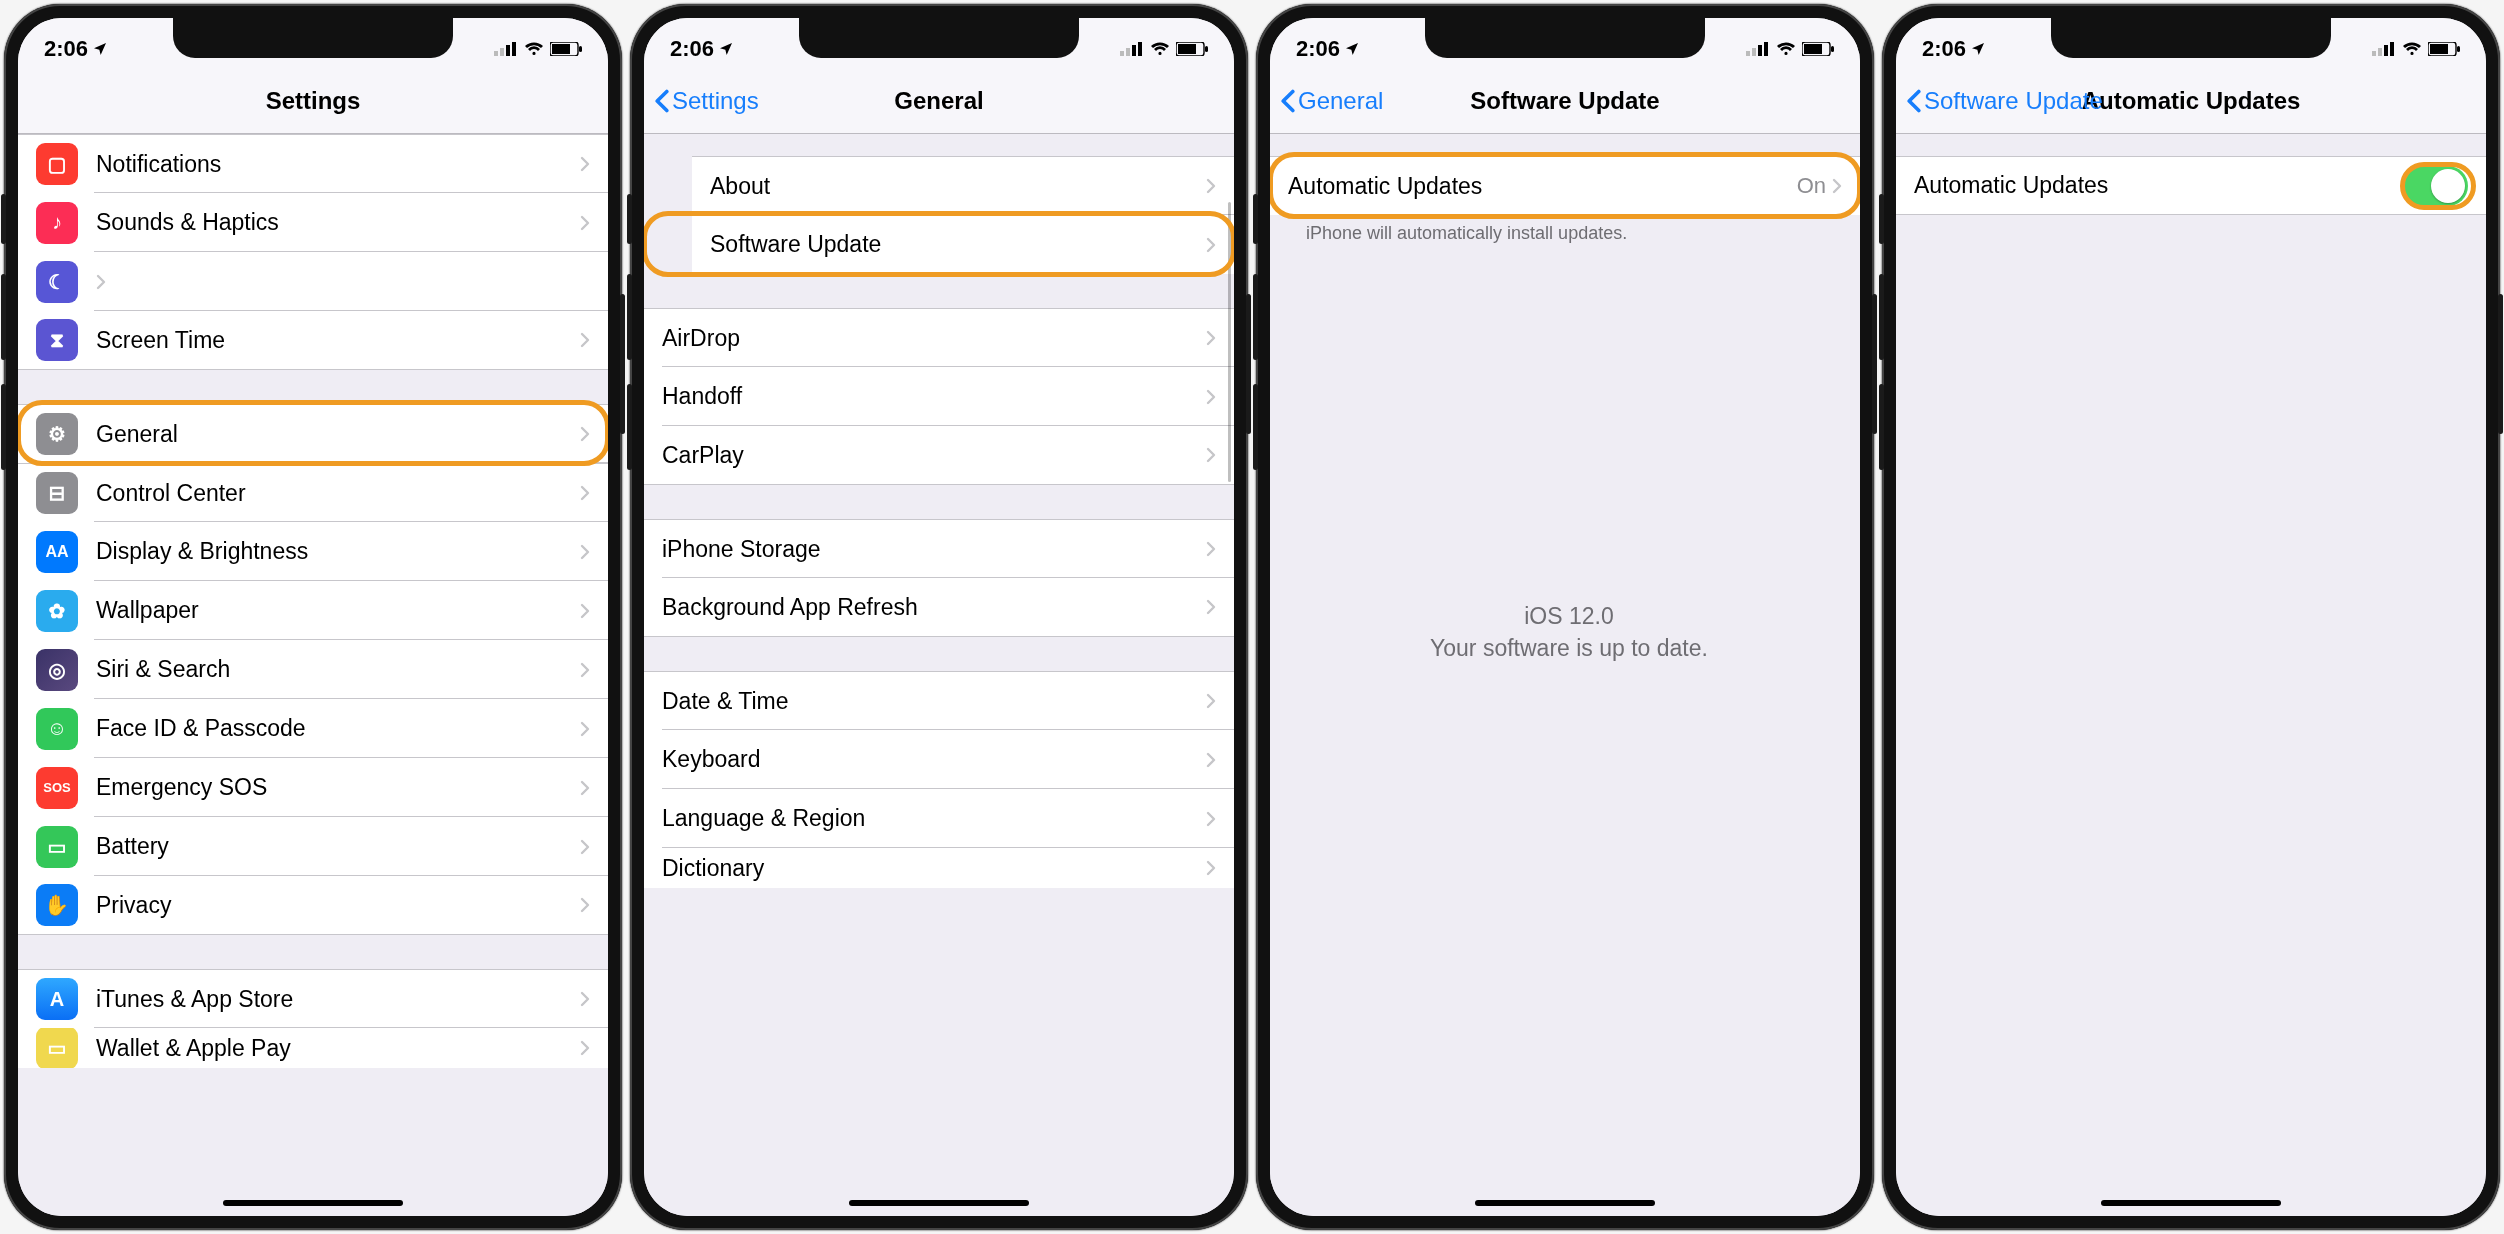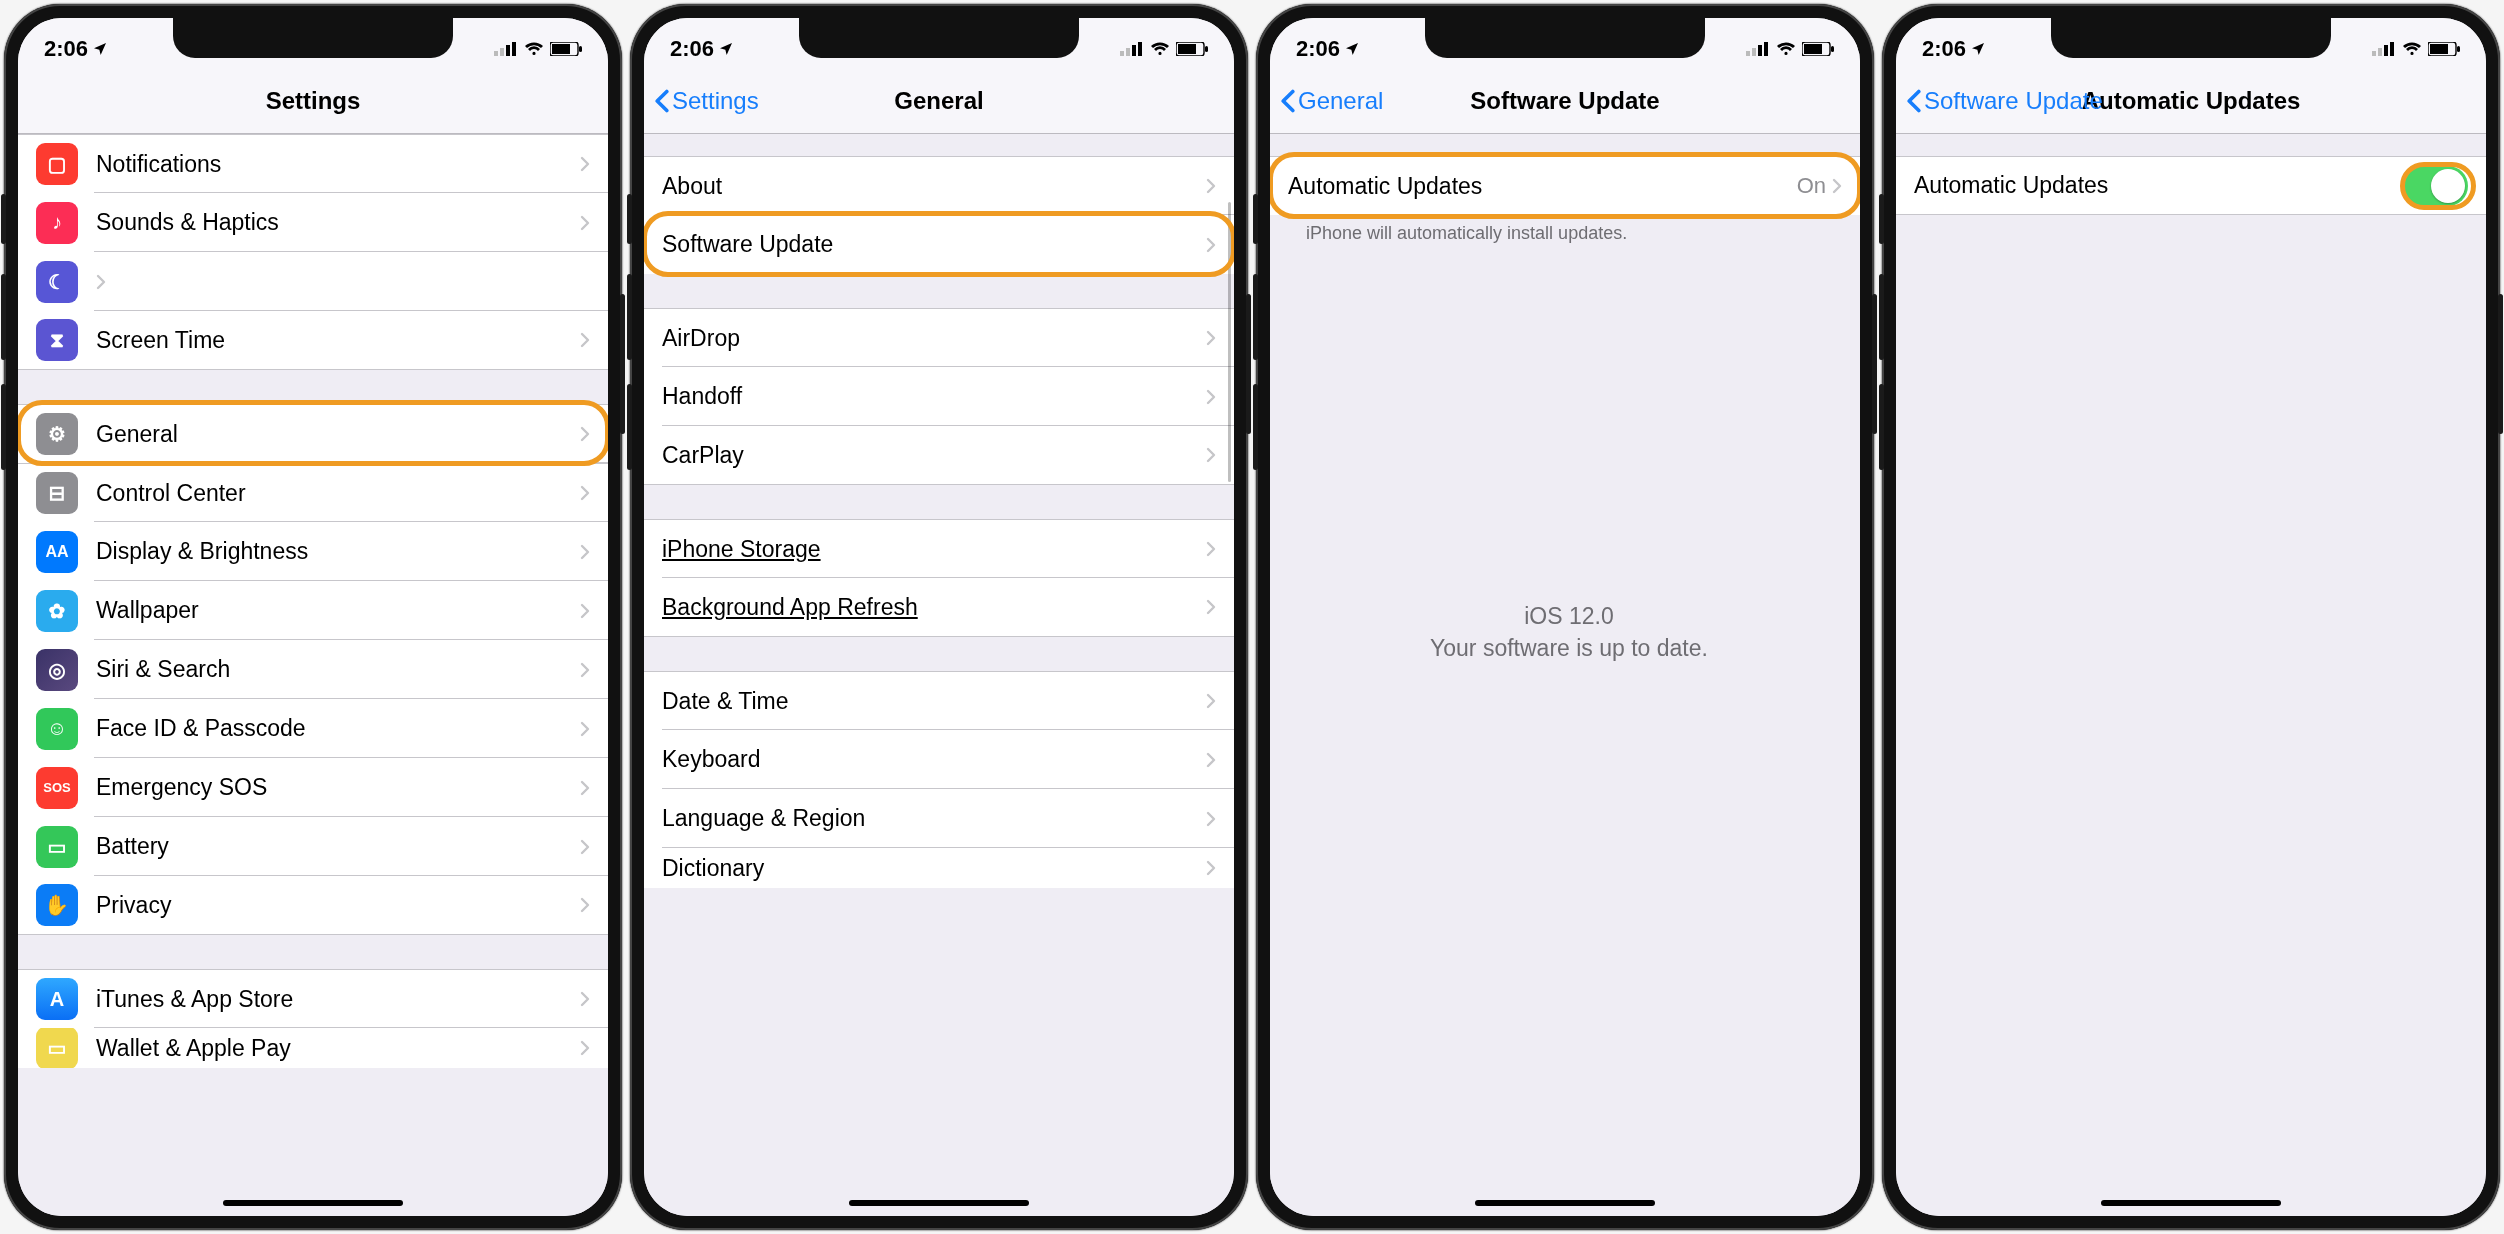--- a/index.html
+++ b/index.html
@@ -405,21 +405,21 @@
     <div class="navbar">
       <div class="back">
         <svg width="16" height="24" viewBox="0 0 12 20" fill="none" stroke="#177efc" stroke-width="3" stroke-linecap="round" stroke-linejoin="round">
             <polyline points="10,2 2,10 10,18"></polyline>
           </svg>
         <span>Settings</span>
       </div>
       <span class="title">General</span>
     </div>
     <div class="content" id="content-1">
-        <div class="group tight" style="position:relative;">
+        <div class="group tight" style="position:relative;padding-left:48px;">
           <div class="row" style="position:relative;">
             <span class="label">About</span>
             <svg class="chev" width="10" height="16" viewBox="0 0 10 16" fill="none" stroke="#c6c6c9" stroke-width="2.4" stroke-linecap="round" stroke-linejoin="round">
               <polyline points="2,2 8,8 2,14"></polyline>
             </svg>
             <div class="sep"></div>
           </div>
           <div class="row" style="position:relative;">
             <span class="label">Software Update</span>
             <svg class="chev" width="10" height="16" viewBox="0 0 10 16" fill="none" stroke="#c6c6c9" stroke-width="2.4" stroke-linecap="round" stroke-linejoin="round">
@@ -443,21 +443,21 @@
             </svg>
             <div class="sep"></div>
           </div>
           <div class="row" style="position:relative;">
             <span class="label">CarPlay</span>
             <svg class="chev" width="10" height="16" viewBox="0 0 10 16" fill="none" stroke="#c6c6c9" stroke-width="2.4" stroke-linecap="round" stroke-linejoin="round">
               <polyline points="2,2 8,8 2,14"></polyline>
             </svg>
           </div>
         </div>
-        <div class="group" style="position:relative;text-decoration:underline;">
+        <div class="group" style="position:relative;">
           <div class="row" style="position:relative;">
             <span class="label">iPhone Storage</span>
             <svg class="chev" width="10" height="16" viewBox="0 0 10 16" fill="none" stroke="#c6c6c9" stroke-width="2.4" stroke-linecap="round" stroke-linejoin="round">
               <polyline points="2,2 8,8 2,14"></polyline>
             </svg>
             <div class="sep"></div>
           </div>
           <div class="row" style="position:relative;">
             <span class="label">Background App Refresh</span>
             <svg class="chev" width="10" height="16" viewBox="0 0 10 16" fill="none" stroke="#c6c6c9" stroke-width="2.4" stroke-linecap="round" stroke-linejoin="round">

